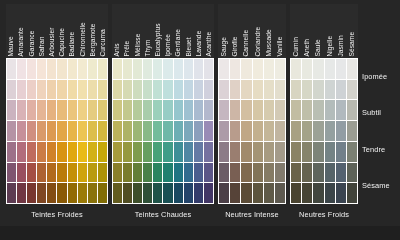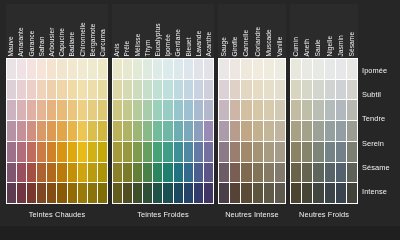--- a/index.html
+++ b/index.html
@@ -538,25 +538,23 @@
           </div>
         </div>
     </div>
 
   </div>
 
   <div class="row-labels">
       <div class="row-label">Ipomée</div>
       <div class="row-label">Subtil</div>
       <div class="row-label">Tendre</div>
-      <div class="row-label">Serein</div>
       <div class="row-label">Sésame</div>
-      <div class="row-label">Intense</div>
     </div>
 
   <div class="group-captions">
+    <div class="group-caption cap-cool">Teintes Froides</div>
     <div class="group-caption cap-warm">Teintes Chaudes</div>
-    <div class="group-caption cap-cool">Teintes Froides</div>
     <div class="group-caption cap-nwarm">Neutres Intense</div>
     <div class="group-caption cap-ncool">Neutres Froids</div>
   </div>
 
 </div>
 
 </body></html>

